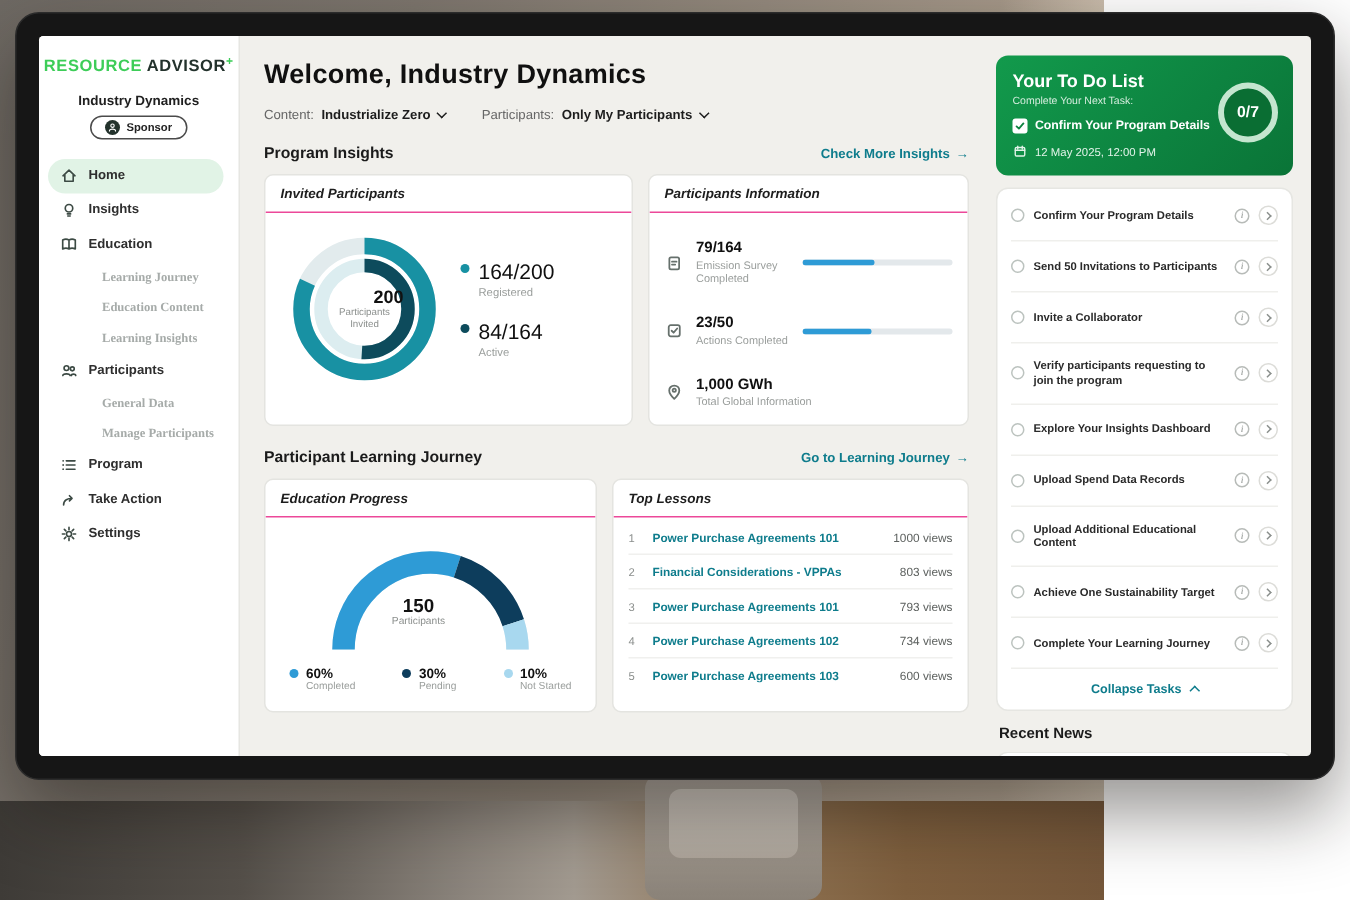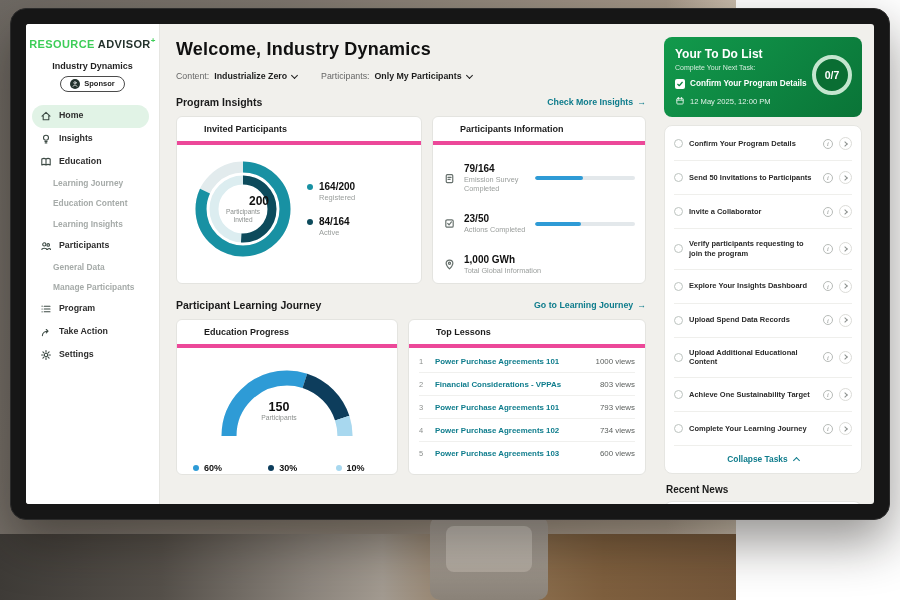--- a/index.html
+++ b/index.html
@@ -28,70 +28,70 @@
   .logo sup{color:#3DCD58;font-size:8px;}
   .org{margin-top:11px;font-size:9px;font-weight:bold;color:#1f1f1f;}
   .sponsor{margin-top:5px;display:inline-flex;align-items:center;gap:4px;border:1px solid #4b4b4b;border-radius:10px;
     padding:2px 9px;font-size:7.5px;font-weight:bold;color:#222;cursor:pointer;background:#fff;}
   .sponsor .s-icn{width:10px;height:10px;border-radius:50%;background:#23322c;color:#fff;display:flex;
     align-items:center;justify-content:center;}
   nav{margin-top:13px;width:100%;}
   .nav-item{display:flex;align-items:center;gap:7px;padding:5.5px 4px 5.5px 14px;font-size:8.8px;font-weight:bold;
     color:#2e2e2e;cursor:pointer;line-height:1.1;}
   .nav-item .nav-icon{width:12px;height:12px;color:#3c4a44;flex:none;display:flex;}
-  .nav-item.sub{padding-left:27px;color:#a6aba9;font-size:8.4px;font-weight:600;}
+  .nav-item.sub{padding-left:42px;color:#a6aba9;font-size:8.4px;font-weight:600;font-family:Liberation Serif, serif;}
   .nav-item.active{background:#e1f3e6;border-radius:12px;margin:0 10px 0 6px;padding-left:8px;}
 
   
   .main{flex:1;min-width:0;padding:15px 12px 0 16px;}
   .welcome{font-size:18px;font-weight:bold;color:#101010;letter-spacing:.2px;}
   .filters{display:flex;gap:24px;margin-top:11px;align-items:center;}
   .filter{display:flex;align-items:center;gap:5px;font-size:8.8px;}
   .filter .f-label{color:#666;}
   .filter .f-value{font-weight:bold;color:#1d1d1d;display:flex;align-items:center;gap:5px;cursor:pointer;}
   .chev{display:inline-block;width:5px;height:5px;border-right:1.4px solid currentColor;border-bottom:1.4px solid currentColor;}
   .chev.down{transform:rotate(45deg);margin-top:-2px;}
   .chev.up{transform:rotate(-135deg);margin-top:2px;}
   .chev.right{transform:rotate(-45deg);}
   .section-row{display:flex;justify-content:space-between;align-items:center;margin-top:15px;}
   .section-title{font-size:10.5px;font-weight:bold;color:#1b1b1b;}
   .section-link{font-size:8.8px;font-weight:bold;color:#0E7C8C;display:flex;align-items:center;gap:4px;cursor:pointer;}
   .cards{display:flex;gap:10px;margin-top:8px;}
   .card{background:#fff;border:1px solid #e4e4e0;border-radius:6px;overflow:hidden;}
-  .card-header{padding:7px 27px;font-size:9px;font-weight:bold;color:#1d1d1d;border-bottom:4px solid #ec4899;}
+  .card-header{padding:7px 10px;font-size:9px;font-weight:bold;color:#1d1d1d;border-bottom:1px solid #ec4899;font-style:italic;}
   .card-body{padding:8px 10px;}
 
   #card-invited{width:246px;height:168px;flex:none;}
   #card-invited .card-body{display:flex;align-items:center;gap:8px;}
   .donut-wrap{position:relative;width:112px;height:112px;flex:none;}
   .donut-center{position:absolute;inset:0;display:flex;flex-direction:column;align-items:center;justify-content:center;text-align:center;}
   .donut-center .dv{font-size:12px;font-weight:bold;color:#111;margin-left:32px;}
   .donut-center .dl{font-size:6.5px;color:#8b8f8d;width:52px;line-height:1.3;}
   .legend{display:flex;flex-direction:column;gap:14px;}
   .legend-item{display:flex;gap:6px;align-items:flex-start;}
   .legend-item .dot{width:6px;height:6px;border-radius:50%;margin-top:3px;flex:none;}
-  .legend-item .lv{font-size:10px;font-weight:bold;color:#101010;line-height:1.2;}
+  .legend-item .lv{font-size:14px;font-weight:normal;color:#101010;line-height:1.2;}
   .legend-item .ll{font-size:7.5px;color:#9a9e9c;}
 
   #card-info{flex:1;height:168px;}
   .metric{display:flex;align-items:center;gap:8px;padding:10px 0;}
   .metric .m-icon{width:13px;height:13px;color:#66706c;flex:none;display:flex;}
   .metric .m-text{min-width:0;}
   .metric .m-value{font-size:10px;font-weight:bold;color:#101010;}
   .metric .m-label{font-size:7.3px;color:#9a9e9c;margin-top:1px;}
   .metric .m-bar{width:100px;height:4px;border-radius:2px;background:#e3e8eb;margin-left:auto;overflow:hidden;flex:none;}
   .metric .m-fill{height:100%;border-radius:2px;background:#2E9BD6;}
 
   #card-edu{width:222px;height:156px;flex:none;}
   .gauge-wrap{position:relative;width:170px;height:88px;margin:2px auto 0;}
   .gauge-center{position:absolute;left:0;right:16px;top:46px;text-align:center;}
   .gauge-center .gv{font-size:12.5px;font-weight:bold;color:#111;}
   .gauge-center .gl{font-size:6.8px;color:#8b8f8d;}
   .gauge-legend{display:flex;justify-content:space-between;padding:5px 8px 0;}
-  .gauge-legend .g-item{display:flex;gap:5px;align-items:flex-start;margin-top:16px;}
+  .gauge-legend .g-item{display:flex;gap:5px;align-items:flex-start;}
   .gauge-legend .dot{width:6px;height:6px;border-radius:50%;margin-top:2px;flex:none;}
   .gauge-legend .gp{font-size:9px;font-weight:bold;color:#101010;line-height:1.15;}
   .gauge-legend .gn{font-size:6.8px;color:#9a9e9c;}
 
   #card-lessons{flex:1;height:156px;}
   #card-lessons .card-body{padding:2px 10px;}
   .lesson{display:flex;align-items:center;gap:7px;padding:6.5px 0;border-bottom:1px solid #f0f0ee;}
   .lesson:last-child{border-bottom:none;}
   .lesson .l-rank{font-size:7.5px;color:#8b8f8d;width:9px;flex:none;}
   .lesson .l-title{flex:1;font-size:7.9px;font-weight:bold;color:#0E7C8C;cursor:pointer;white-space:nowrap;overflow:hidden;}

